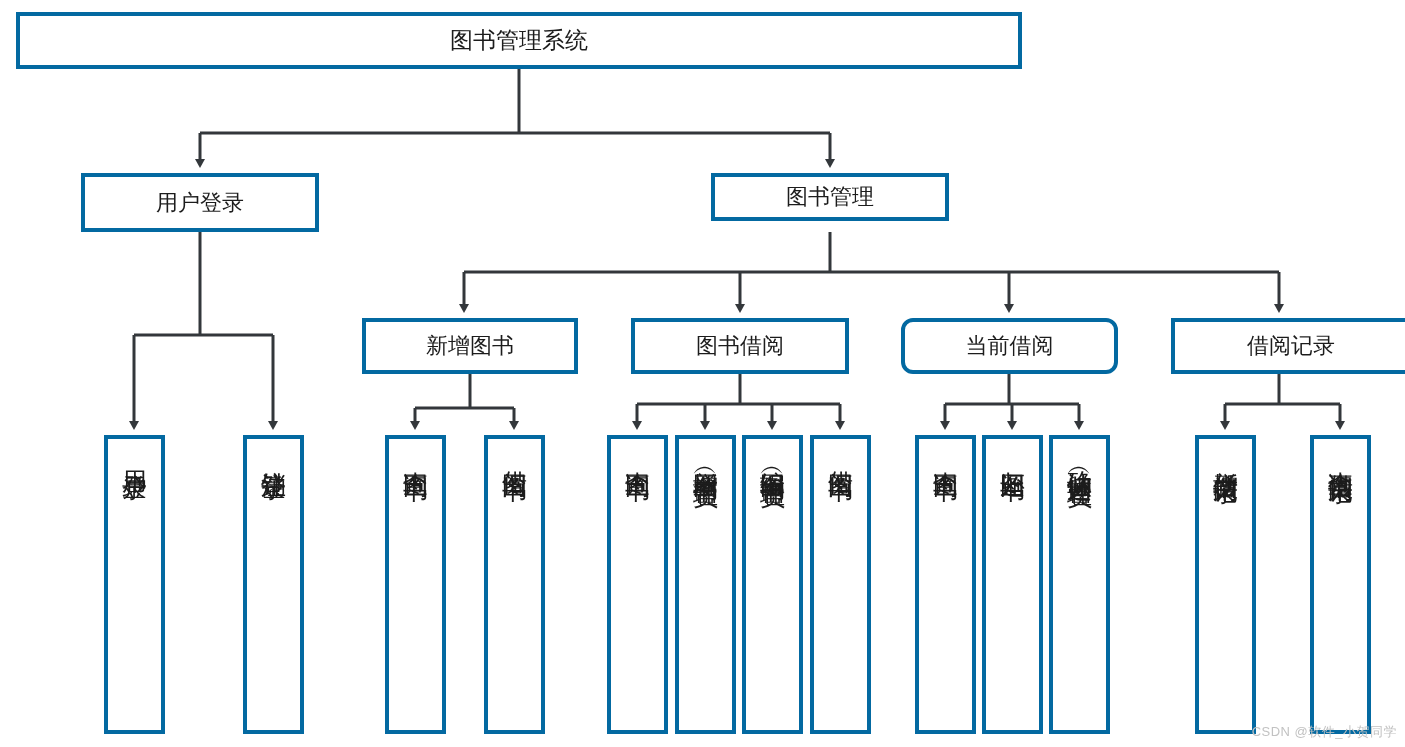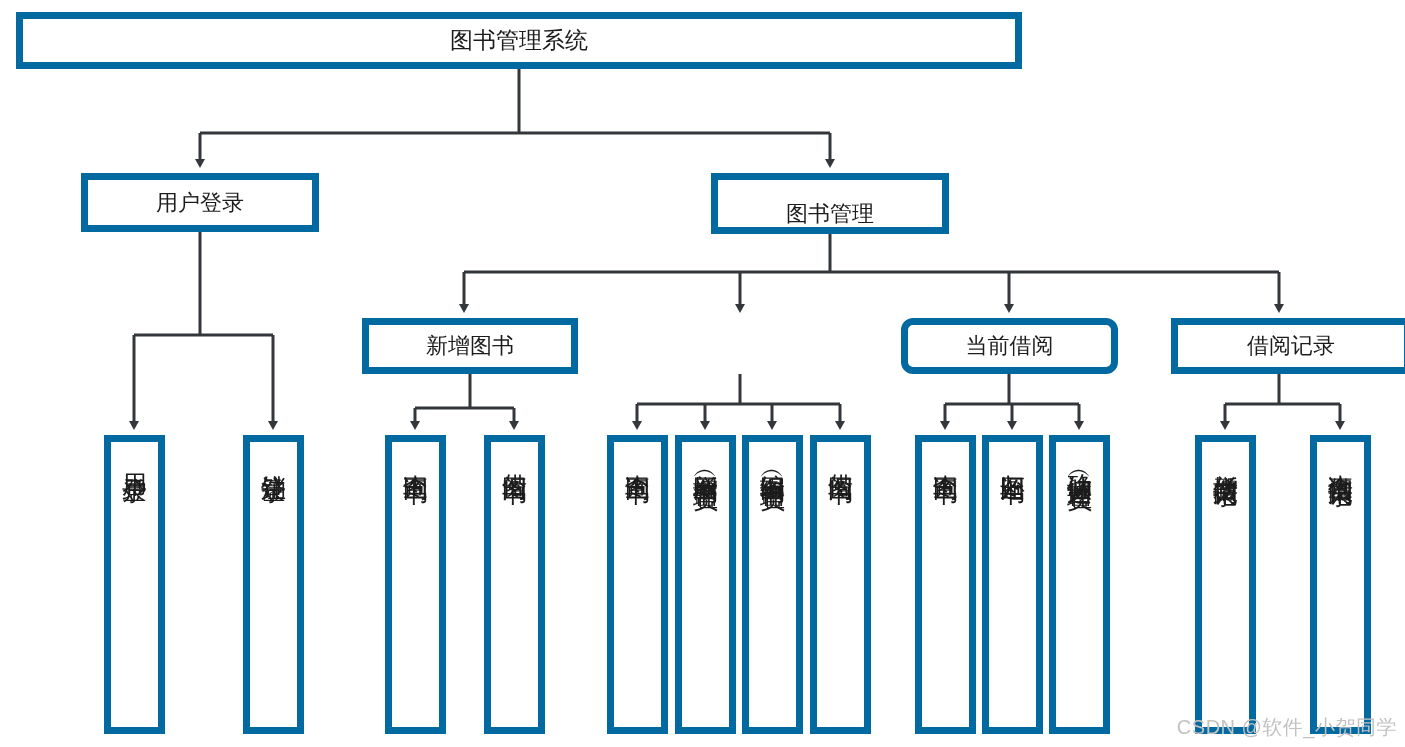--- a/index.html
+++ b/index.html
@@ -21,21 +21,21 @@
     position: absolute;
     left: 0;
     top: 0;
     width: 1405px;
     height: 747px;
   }
   .node {
     position: absolute;
     box-sizing: border-box;
     background: #ffffff;
-    border: 7px solid #0369a1;
+    border: 4px solid #0369a1;
     display: flex;
     align-items: center;
     justify-content: center;
     z-index: 2;
   }
   .node .label {
     color: #1c1c1c;
     text-align: center;
     line-height: 1.18;
     white-space: nowrap;
@@ -55,21 +55,21 @@
     writing-mode: vertical-rl;
     text-orientation: upright;
     font-size: 25px;
     letter-spacing: 2px;
     line-height: 1;
   }
   .watermark {
     position: absolute;
     right: 8px;
     bottom: 6px;
-    font-size: 20px;
+    font-size: 13px;
     color: #c2c2c2;
     z-index: 5;
     white-space: nowrap;
     letter-spacing: 0.5px;
   }
 </style>
 </head>
 <body>
 
 <div id="canvas">
@@ -127,26 +127,29 @@
     </g>
   </svg>
 
   <div class="node horiz root" style="left: 16px; top: 12px; width: 1006px; height: 57px;">
     <span class="label">图书管理系统</span>
   </div>
 
   <div class="node horiz" style="left: 81px; top: 173px; width: 238px; height: 59px;">
     <span class="label">用户登录</span>
   </div>
-  <div class="node horiz" style="left: 711px; top: 173px; width: 238px; height: 61px; align-items: flex-end;">
+  <div class="node horiz" style="left: 711px; top: 173px; width: 238px; height: 48px;">
     <span class="label">图书管理</span>
   </div>
 
   <div class="node horiz" style="left: 362px; top: 318px; width: 216px; height: 56px;">
     <span class="label">新增图书</span>
+  </div>
+  <div class="node horiz" style="left: 631px; top: 318px; width: 218px; height: 56px;">
+    <span class="label">图书借阅</span>
   </div>
   <div class="node horiz" style="left: 901px; top: 318px; width: 217px; height: 56px; border-radius: 12px;">
     <span class="label">当前借阅</span>
   </div>
   <div class="node horiz" style="left: 1171px; top: 318px; width: 240px; height: 56px;">
     <span class="label">借阅记录</span>
   </div>
 
   <div class="node leaf" style="left: 104px; top: 435px; width: 61px; height: 299px;">
     <span class="label">用户登录</span>

